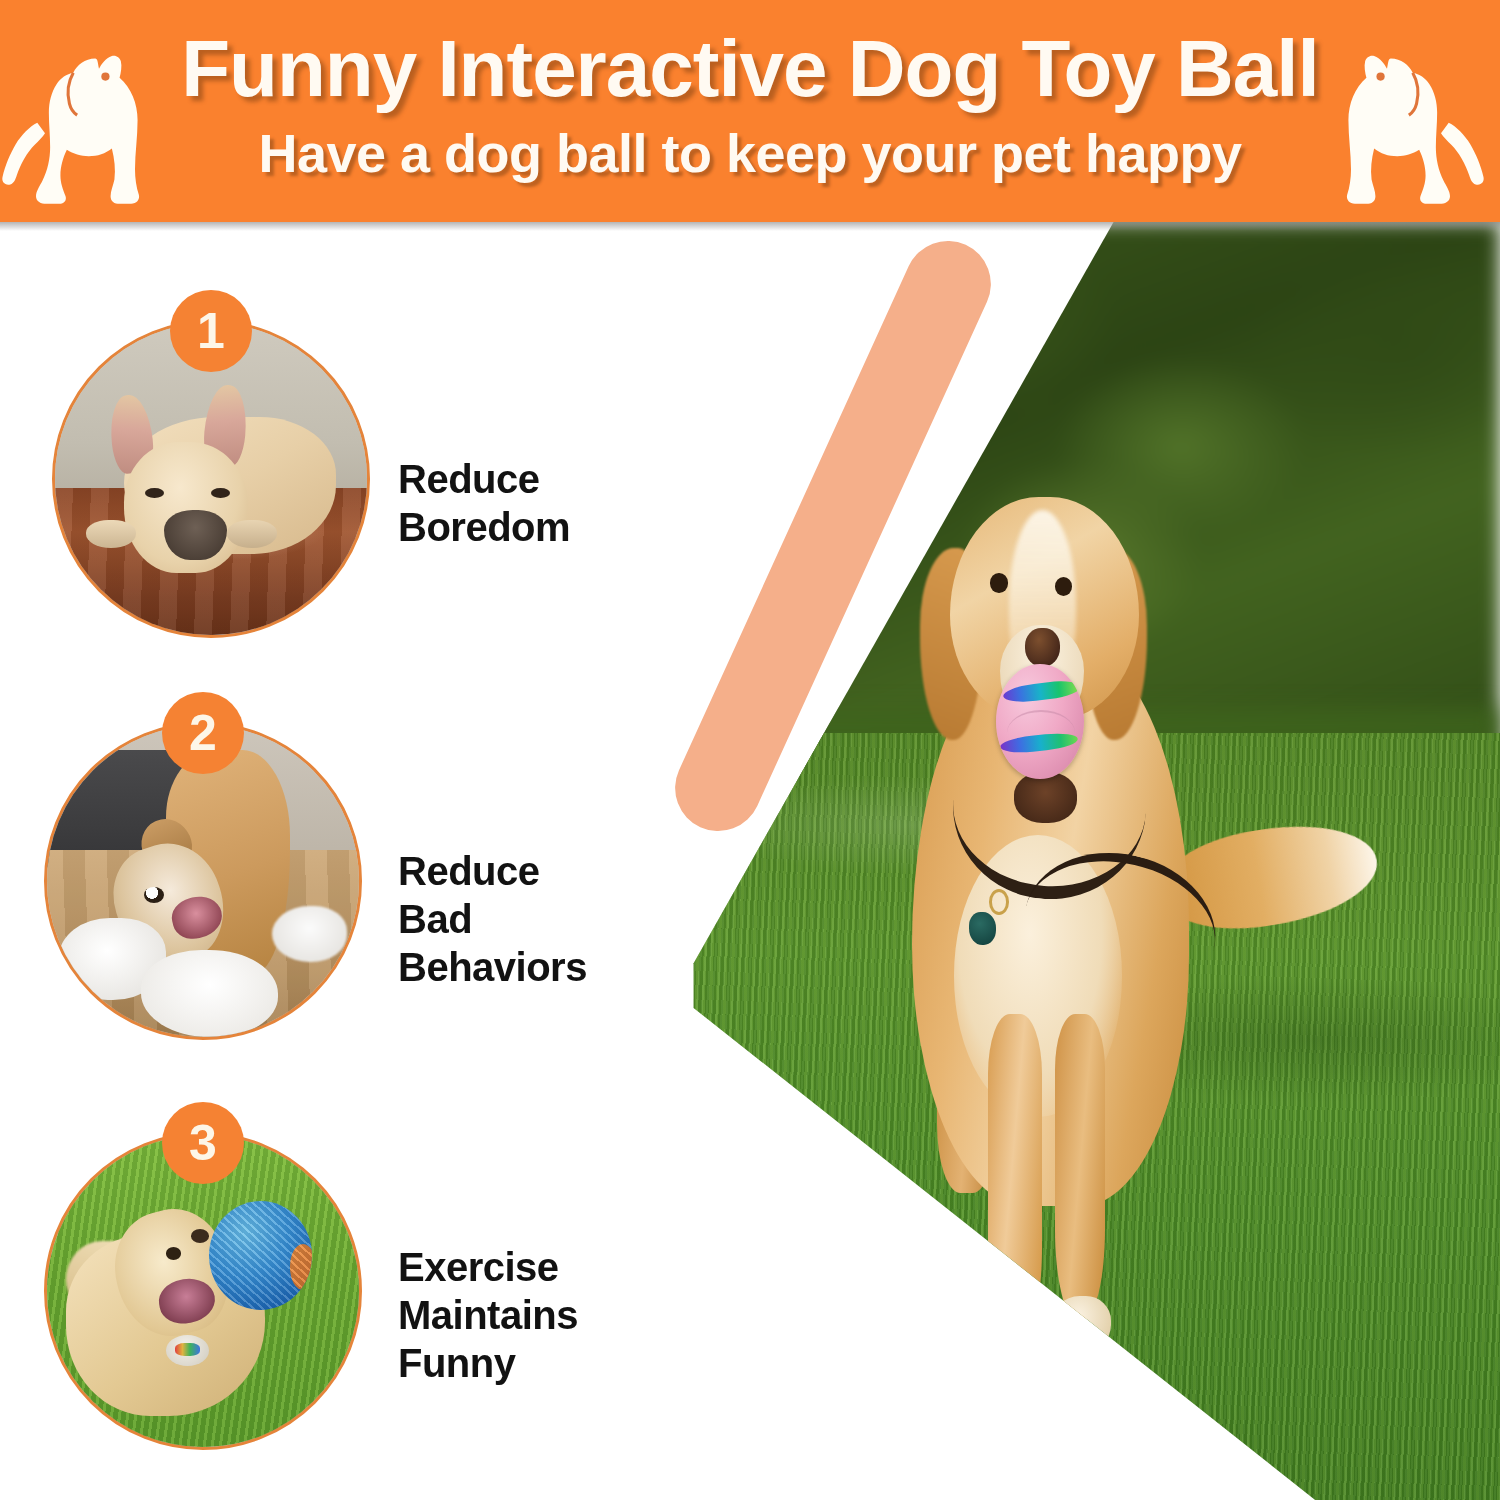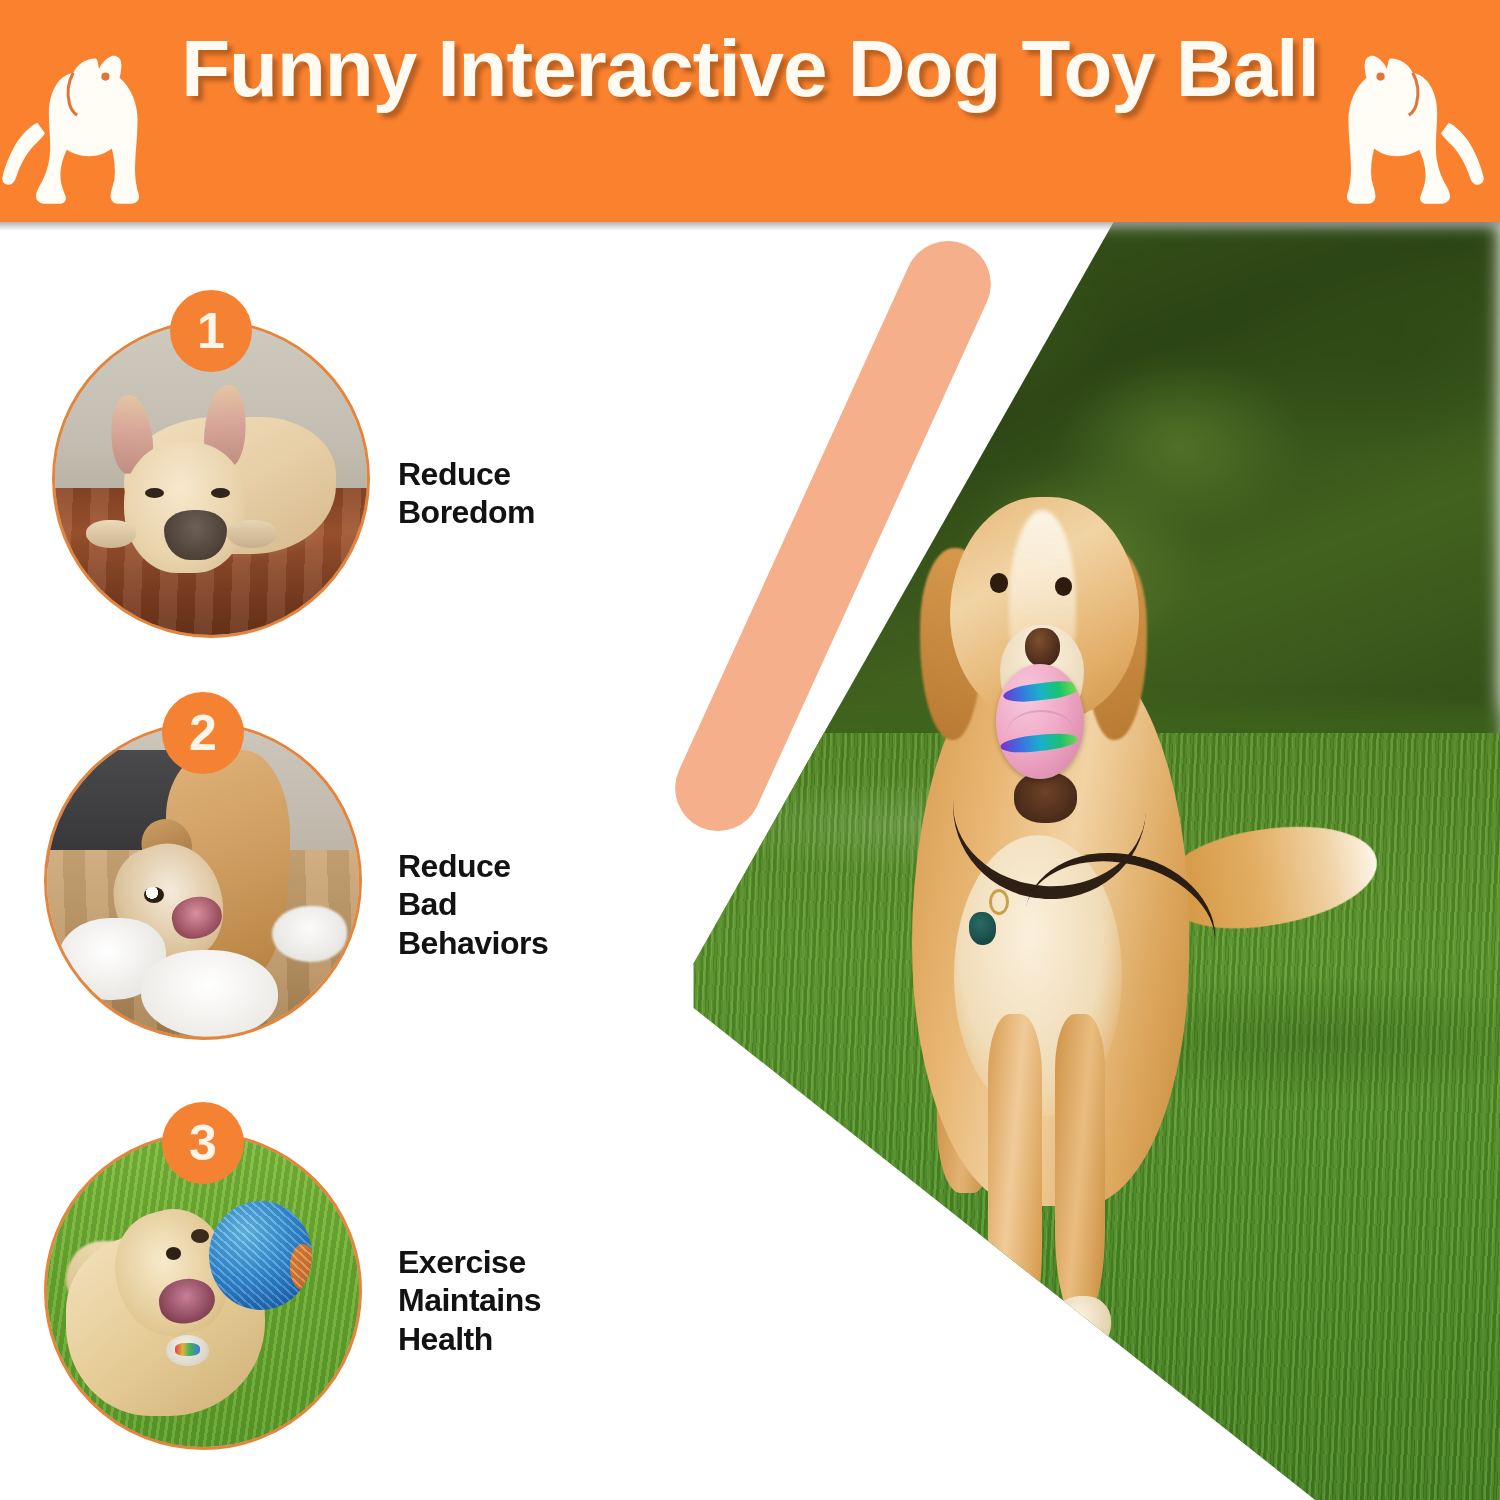--- a/index.html
+++ b/index.html
@@ -217,21 +217,21 @@
     border:3px solid #E5843A; overflow:hidden; background:#cfcfcf;
   }
   .badge {
     position:absolute; left:50%; top:-30px; transform:translateX(-50%);
     width:82px; height:82px; border-radius:50%; background:#F58233;
     color:#FDF6E8; font-size:50px; font-weight:bold;
     display:flex; align-items:center; justify-content:center; z-index:3;
     line-height:1;
   }
   .feat-text {
-    position:absolute; font-size:32px; font-weight:bold; color:#121212;
+    position:absolute; font-size:40px; font-weight:bold; color:#121212;
     letter-spacing:-0.5px; line-height:1.20; white-space:pre-line;
   }
 
   
   .p1-wall { position:absolute; left:0; top:0; width:100%; height:55%;
     background:linear-gradient(to bottom,#cfcabe,#c2bdb0 70%,#b8b2a4); }
   .p1-floor { position:absolute; left:0; top:53%; width:100%; height:47%;
     background:
       repeating-linear-gradient(92deg, rgba(255,255,255,0.07) 0 18px, rgba(0,0,0,0.07) 18px 36px),
       linear-gradient(to bottom,#8c4626,#a0552f 30%,#7c3d21 75%,#6b3319);
@@ -343,20 +343,21 @@
   <div class="header">
 
     <svg class="dog-left" viewBox="0 0 120 140">
       <path fill="#FFFDF6" d="M78 16c-8 0-14 5-17 11-5 1-10 4-13 9-4 6-6 14-6 22 0 9 1 18 1 27 0 9-2 18-6 26-2 4-5 8-5 12 0 4 4 6 8 6h10c4 0 6-3 5-6-2-5-4-10-4-16 0-7 2-14 5-20 5 3 11 5 17 5 7 0 13-2 18-6 2 8 3 16 2 24-1 5-3 9-3 13 0 4 3 6 7 6h9c4 0 7-3 6-7-2-6-3-13-3-20 0-12 2-25 2-38 0-13-5-25-14-33 1-4 2-9 1-13-1-3-4-5-7-4-5 2-8 6-10 10-1-5-1-8-3-8z"></path>
       <path fill="#FFFDF6" d="M33 66c-6 3-12 9-17 17-4 7-8 16-10 25-1 4 2 7 6 6 3-1 4-4 5-7 3-9 8-18 14-24 3-3 6-6 8-9z"></path>
       <circle cx="86" cy="30" r="3.2" fill="#E0753A"></circle>
       <path fill="none" stroke="#E0753A" stroke-width="2.4" d="M61 27c-4 7-5 16-3 24 1 4 3 7 6 9"></path>
     </svg>
 
     <div class="header-title">Funny Interactive Dog Toy Ball</div>
+    <div class="header-sub">Have a dog ball to keep your pet happy</div>
 
     <svg class="dog-right" viewBox="0 0 120 140">
       <path fill="#FFFDF6" d="M78 16c-8 0-14 5-17 11-5 1-10 4-13 9-4 6-6 14-6 22 0 9 1 18 1 27 0 9-2 18-6 26-2 4-5 8-5 12 0 4 4 6 8 6h10c4 0 6-3 5-6-2-5-4-10-4-16 0-7 2-14 5-20 5 3 11 5 17 5 7 0 13-2 18-6 2 8 3 16 2 24-1 5-3 9-3 13 0 4 3 6 7 6h9c4 0 7-3 6-7-2-6-3-13-3-20 0-12 2-25 2-38 0-13-5-25-14-33 1-4 2-9 1-13-1-3-4-5-7-4-5 2-8 6-10 10-1-5-1-8-3-8z"></path>
       <path fill="#FFFDF6" d="M33 66c-6 3-12 9-17 17-4 7-8 16-10 25-1 4 2 7 6 6 3-1 4-4 5-7 3-9 8-18 14-24 3-3 6-6 8-9z"></path>
       <circle cx="86" cy="30" r="3.2" fill="#E0753A"></circle>
       <path fill="none" stroke="#E0753A" stroke-width="2.4" d="M61 27c-4 7-5 16-3 24 1 4 3 7 6 9"></path>
     </svg>
   </div>
   <div class="header-shadow"></div>
 
@@ -453,16 +454,16 @@
         <div class="p3-nose"></div>
         <div class="p3-mouth"></div>
         <div class="p3-ball">
             <div class="p3-ball-orange"></div>
           </div>
         <div class="p3-collar"></div>
       </div>
       <div class="badge">3</div>
     </div>
     <div class="feat-text" style="left:398px; top:1243px;">Exercise
-Maintains Health</div>
+Maintains Funny</div>
   </div>
 
 </div>
 
 </body></html>

